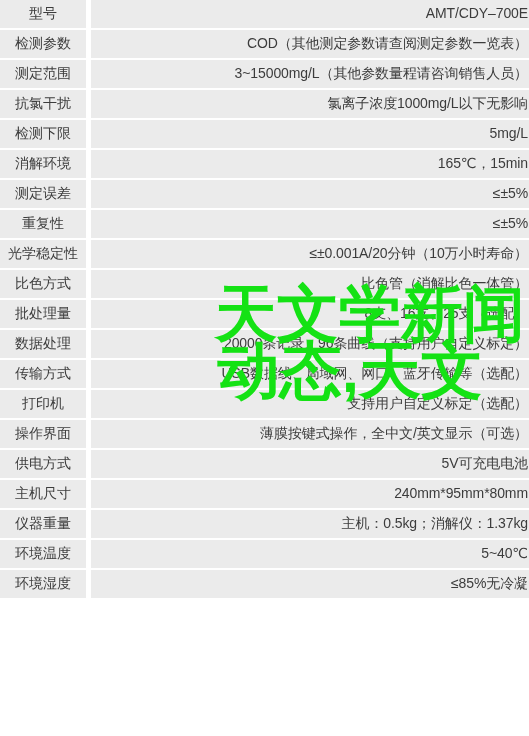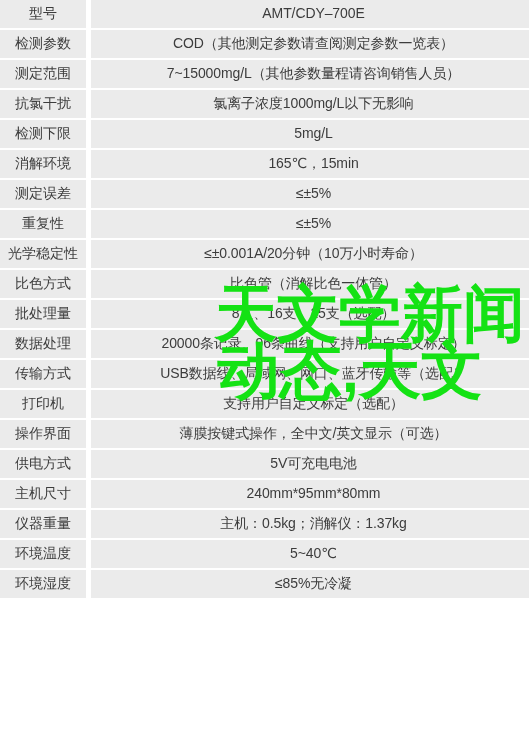--- a/index.html
+++ b/index.html
@@ -38,21 +38,21 @@
   }
 
   .spec-label {
     width: 91px;
     text-align: center;
     padding: 0 2px;
     border-right: 5px solid #ffffff;
   }
 
   .spec-value {
-    text-align: center;
+    text-align: right;
     padding-left: 8px;
     letter-spacing: -0.1px;
   }
 
   
   #watermark {
     position: absolute;
     left: 0;
     top: 0;
     width: 529px;
@@ -90,21 +90,21 @@
       <tr>
         <td class="spec-label">型号</td>
         <td class="spec-value">AMT/CDY–700E</td>
       </tr>
       <tr>
         <td class="spec-label">检测参数</td>
         <td class="spec-value">COD（其他测定参数请查阅测定参数一览表）</td>
       </tr>
       <tr>
         <td class="spec-label">测定范围</td>
-        <td class="spec-value">7~15000mg/L（其他参数量程请咨询销售人员）</td>
+        <td class="spec-value">3~15000mg/L（其他参数量程请咨询销售人员）</td>
       </tr>
       <tr>
         <td class="spec-label">抗氯干扰</td>
         <td class="spec-value">氯离子浓度1000mg/L以下无影响</td>
       </tr>
       <tr>
         <td class="spec-label">检测下限</td>
         <td class="spec-value">5mg/L</td>
       </tr>
       <tr>

